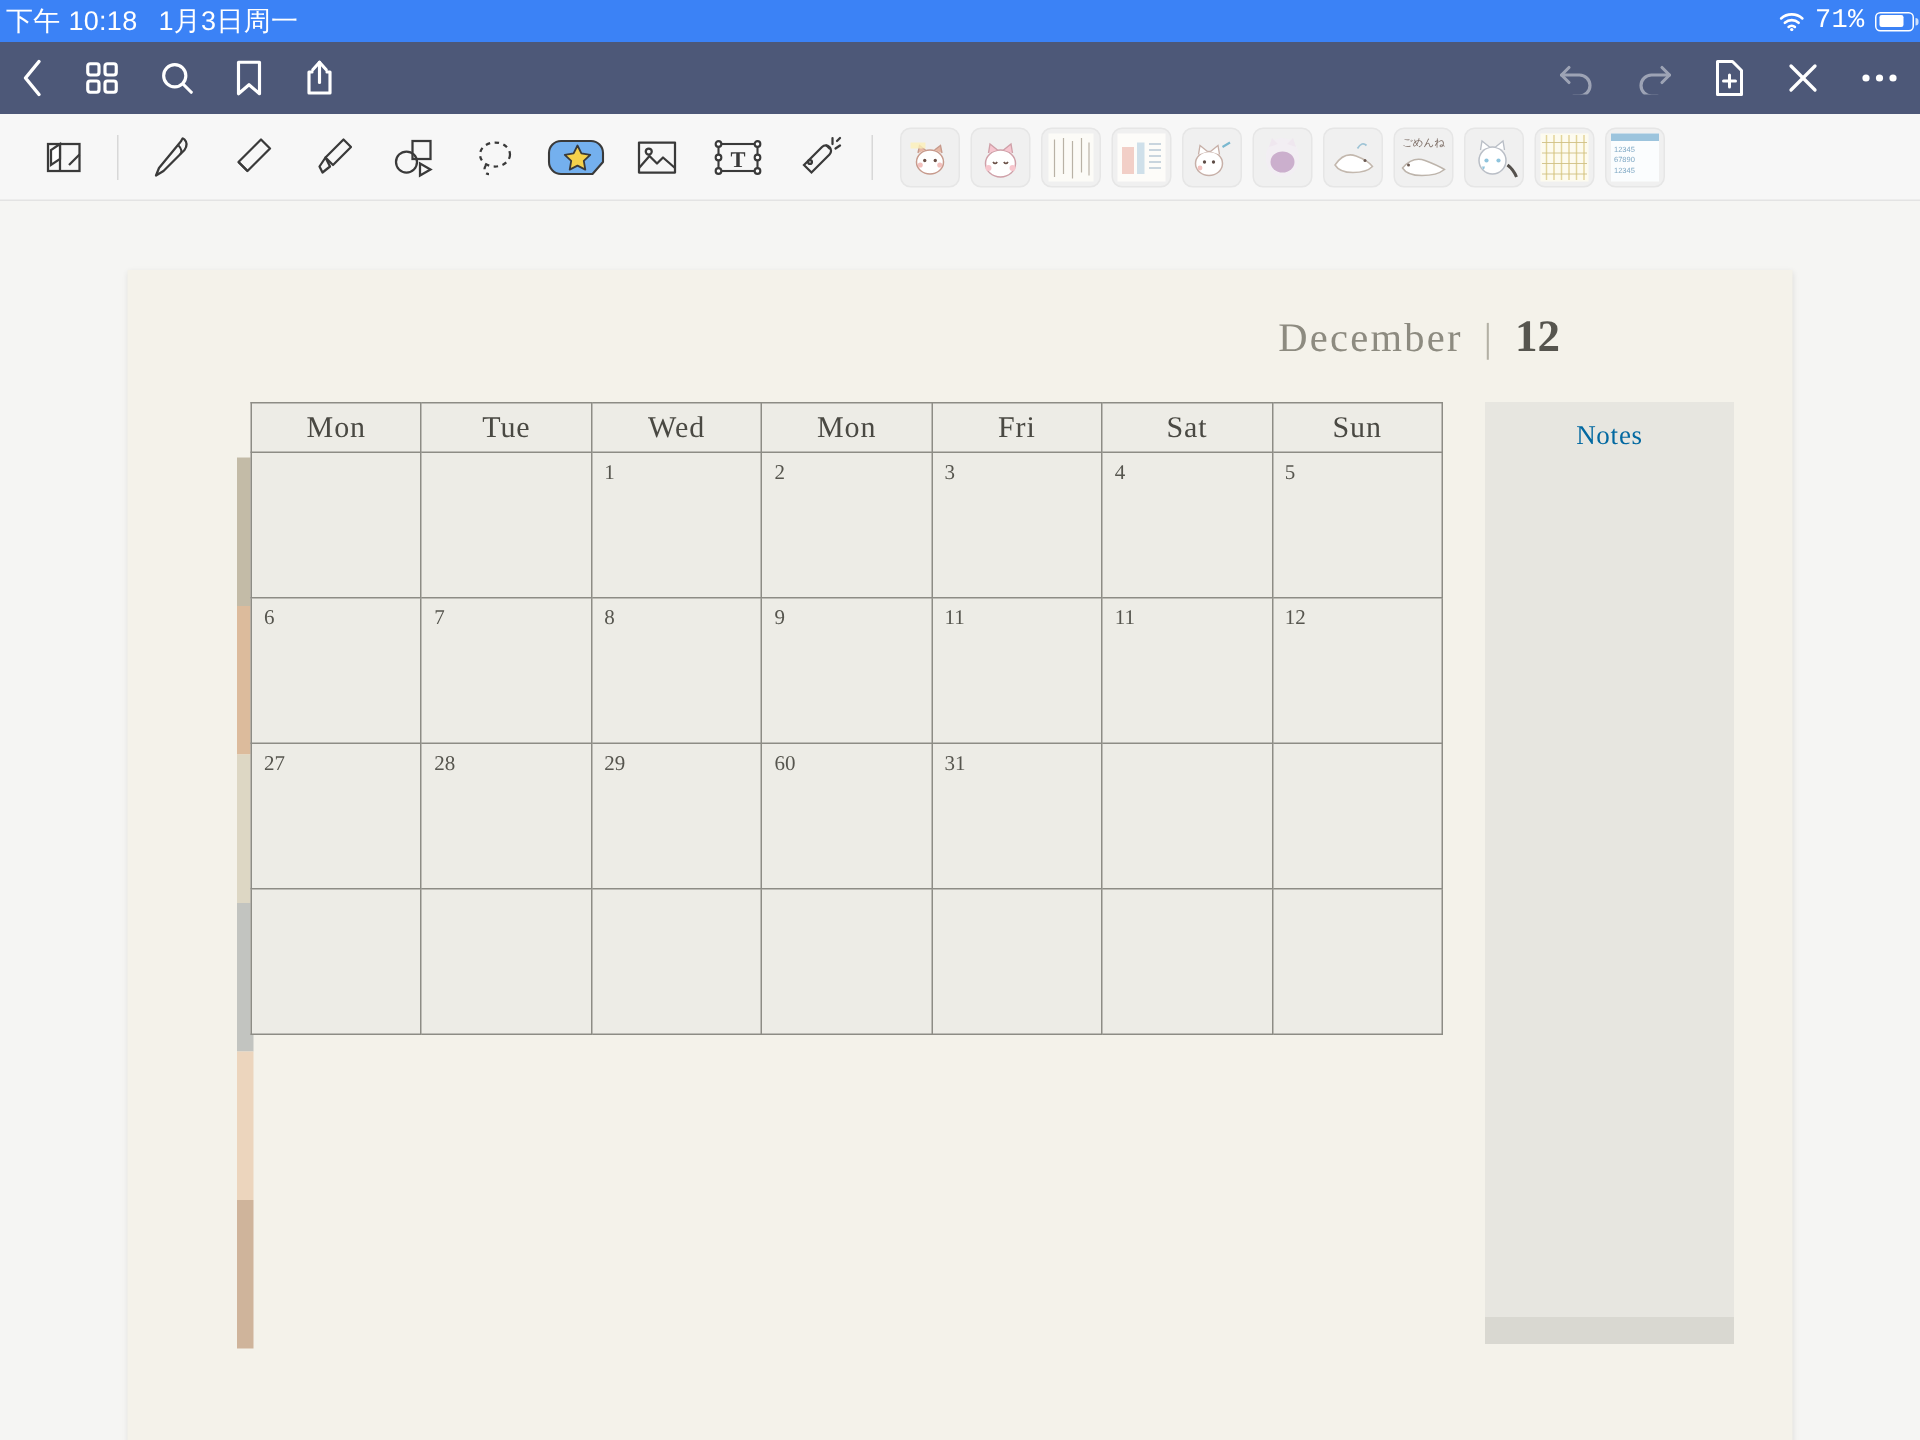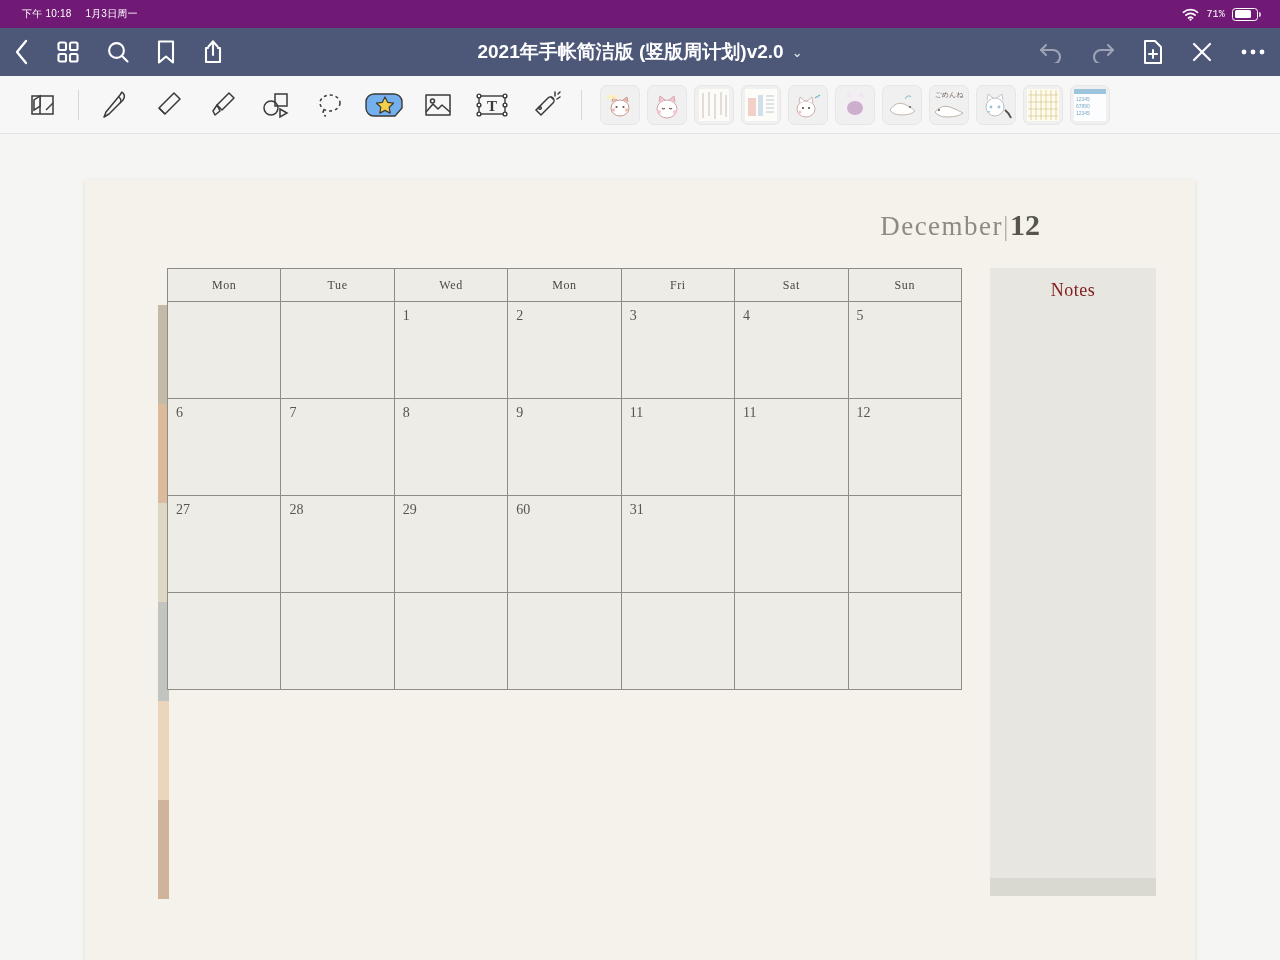--- a/index.html
+++ b/index.html
@@ -6,23 +6,23 @@
   html, body {
     width: 1280px; height: 960px;
     font-family: "Liberation Sans", sans-serif;
     overflow: hidden;
     background: #f5f5f3;
   }
   .app { position: relative; width: 1280px; height: 960px; }
 
   
   .statusbar {
-    height: 28px; background: #701a75; color: #fff;
-    display: flex; align-items: center; padding: 0 22px;
-    font-size: 10px; letter-spacing: .2px;
+    height: 28px; background: #3b82f6; color: #fff;
+    display: flex; align-items: center; padding: 0 4px;
+    font-size: 18px; letter-spacing: .2px;
   }
   .status-left { display: flex; align-items: center; gap: 14px; }
   .status-right { margin-left: auto; display: flex; align-items: center; gap: 7px; font-family: Liberation Mono, monospace; }
   .battery-shell {
     width: 26px; height: 13px; border: 1.6px solid #fff; border-radius: 3.5px;
     position: relative; display: inline-block;
   }
   .battery-shell:after {
     content: ""; position: absolute; right: -4px; top: 3.5px;
     width: 2.4px; height: 5px; background: rgba(255,255,255,.75); border-radius: 0 2px 2px 0;
@@ -76,51 +76,51 @@
   
   .canvas-area { position: absolute; left: 0; right: 0; top: 134px; bottom: 0; background: #f5f5f3; }
   .page {
     position: absolute; left: 85px; top: 46px; width: 1110px; height: 890px;
     background: #f4f2ea;
     box-shadow: 0 1px 4px rgba(0,0,0,.10);
   }
   .page-header {
     position: absolute; right: 155px; top: 28px;
     font-family: "Liberation Serif", serif; color: #8d8b80;
-    font-size: 27px; letter-spacing: 1.5px; display: flex; align-items: baseline; gap: 0;
+    font-size: 27px; letter-spacing: 1.5px; display: flex; align-items: baseline; gap: 14px;
   }
   .page-header .sep { color: #b3b0a4; font-weight: 300; }
   .page-header .num { color: #56554e; font-size: 30px; font-weight: 700; letter-spacing: 0; }
 
   
   .cal {
     position: absolute; left: 82px; top: 88px; width: 795px;
     border-collapse: collapse; table-layout: fixed;
     background: #edece6;
   }
   .cal th, .cal td {
     border: 1px solid #8d8c85; padding: 0;
     font-family: "Liberation Serif", serif; color: #4a4943;
   }
-  .cal th { height: 33px; font-size: 12px; font-weight: 400; letter-spacing: .6px; }
+  .cal th { height: 33px; font-size: 20px; font-weight: 400; letter-spacing: .6px; }
   .cal td { height: 97px; vertical-align: top; font-size: 14px; }
   .cal td span { display: block; padding: 6px 0 0 8px; color: #56554e; }
 
   
   .tabs { position: absolute; left: 73px; top: 125px; width: 11px; }
   .tabseg { width: 11px; }
 
   
   .notes {
     position: absolute; left: 905px; top: 88px; width: 166px; height: 628px;
     background: #e7e6e0;
   }
   .notes-title {
     text-align: center; padding-top: 12px;
-    font-family: "Liberation Serif", serif; font-size: 18px; color: #7f1d1d; letter-spacing: .5px;
+    font-family: "Liberation Serif", serif; font-size: 18px; color: #0369a1; letter-spacing: .5px;
   }
   .notes-foot { position: absolute; left: 0; right: 0; bottom: 0; height: 18px; background: #d9d8d1; }
 </style>
 </head>
 <body>
 
 <div class="app">
 
   <div class="statusbar">
     <div class="status-left">
@@ -179,24 +179,20 @@
         <svg width="22" height="26" viewBox="0 0 22 26">
             <g fill="none" stroke="#fff" stroke-width="2.1" stroke-linecap="round" stroke-linejoin="round">
           <path d="M6 9H4v14h14V9h-2"></path>
               <line x1="11" y1="2.5" x2="11" y2="16"></line>
               <polyline points="6.5,7.5 11,2.5 15.5,7.5"></polyline>
             </g>
           </svg>
       </span>
     </div>
 
-    <div class="nav-title">
-      <span>2021年手帐简洁版 (竖版周计划)v2.0</span>
-      <span class="chev">⌄</span>
-    </div>
 
     <div class="nav-right">
       <span class="icon dim">
         <svg width="26" height="22" viewBox="0 0 26 22">
             <path d="M8 4L3 9l5 5" fill="none" stroke="#fff" stroke-width="2.1" stroke-linecap="round" stroke-linejoin="round"></path>
           <path d="M3 9h12a7 7 0 0 1 0 14h-4" fill="none" stroke="#fff" stroke-width="2.1" stroke-linecap="round"></path>
           </svg>
       </span>
       <span class="icon dim">
         <svg width="26" height="22" viewBox="0 0 26 22">

